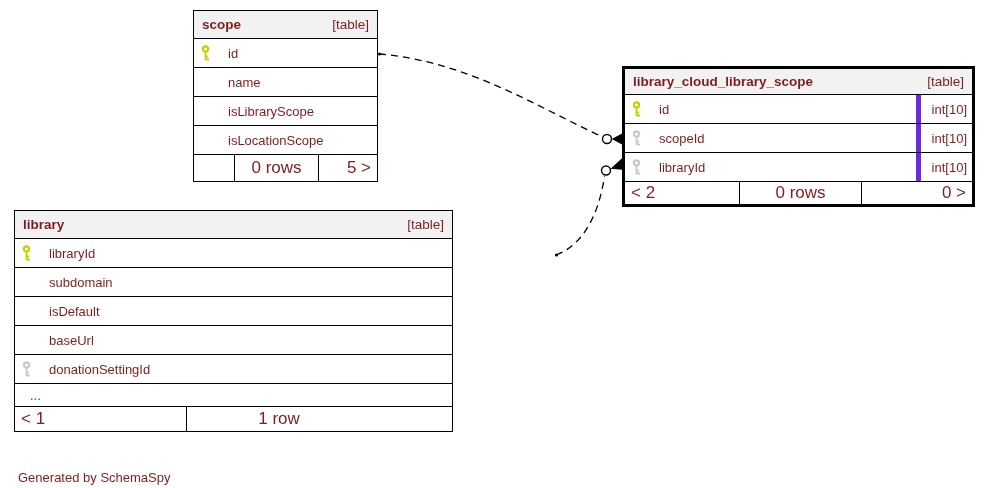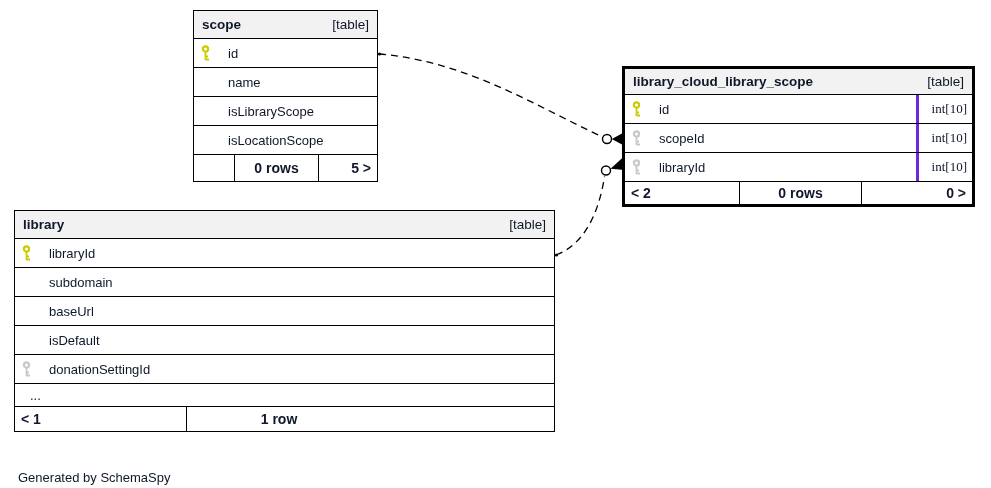--- a/index.html
+++ b/index.html
@@ -1,18 +1,18 @@
 <!DOCTYPE html>
 <html><head>
 <meta charset="utf-8">
 <style>
   html,body{margin:0;padding:0;background:#ffffff;}
   .canvas{
     position:relative;width:991px;height:488px;background:#ffffff;
-    font-family:"Liberation Sans","DejaVu Sans",sans-serif;color:#0f172a;
+    font-family:"Liberation Sans","DejaVu Sans",sans-serif;color:#7f1d1d;
     overflow:hidden;
   }
   .connector-layer{position:absolute;left:0;top:0;width:991px;height:488px;}
 
   .db-table{
     position:absolute;background:#ffffff;border:1px solid #000;
     box-sizing:border-box;
   }
   .db-table.focal{border-width:3px;}
 
@@ -28,27 +28,27 @@
     display:flex;align-items:center;border-bottom:1px solid #000;
     box-sizing:border-box;font-size:13px;padding-left:7px;
   }
   .trow:last-of-type{border-bottom:none;}
   .keyslot{width:19px;display:flex;align-items:center;flex:0 0 19px;}
   .keyslot svg{display:block;}
   .pk{color:#cccc00;}
   .fk{color:#c9c9c9;}
   .colname{white-space:nowrap;padding-left:8px;}
   .coltype{
-    margin-left:auto;align-self:stretch;border-left:3px solid #6d28d9;
+    margin-left:auto;align-self:stretch;border-left:5px solid #6d28d9;
     box-sizing:border-box;display:flex;align-items:center;justify-content:flex-end;
-    padding:0 5px;flex:0 0 56px;width:56px;font-family:Liberation Serif, serif;
+    padding:0 5px;flex:0 0 56px;width:56px;
   }
   .ellipsis-row{padding-left:7px;}
 
-  .tfoot{display:flex;box-sizing:border-box;font-size:14px;align-items:stretch;font-weight:bold;}
+  .tfoot{display:flex;box-sizing:border-box;font-size:17px;align-items:stretch;}
   .tfoot .fcell{
     display:flex;align-items:center;box-sizing:border-box;
     border-right:1px solid #000;padding:0 6px;
   }
   .tfoot .fcell:last-child{border-right:none;}
   .fcell.c{justify-content:center;}
   .fcell.r{justify-content:flex-end;}
 
   
   #t-scope{left:193px;top:10px;width:185px;height:172px;}
@@ -62,21 +62,21 @@
   
   #t-lcls{left:622px;top:66px;width:353px;height:141px;}
   #t-lcls .thead{height:26px;}
   #t-lcls .trow{height:29px;}
   #t-lcls .tfoot{height:22px;}
   #t-lcls .fcell.l{flex:0 0 115px;}
   #t-lcls .fcell.c{flex:0 0 122px;}
   #t-lcls .fcell.r{flex:1;}
 
   
-  #t-library{left:14px;top:210px;width:541px;height:222px;}
+  #t-library{left:14px;top:210px;width:439px;height:222px;}
   #t-library .thead{height:28px;}
   #t-library .trow{height:29px;}
   #t-library .trow.ellipsis-row{height:23px;}
   #t-library .tfoot{height:24px;}
   #t-library .fcell.l{flex:0 0 172px;}
   #t-library .fcell.c{flex:0 0 184px;}
   #t-library .fcell.r{flex:1;}
 
   .credit{
     position:absolute;left:18px;top:470px;font-size:13px;
@@ -192,25 +192,25 @@
           </svg>
       </span>
       <span class="colname">libraryId</span>
     </div>
     <div class="trow">
       <span class="keyslot"></span>
       <span class="colname">subdomain</span>
     </div>
     <div class="trow">
       <span class="keyslot"></span>
+      <span class="colname">isDefault</span>
+    </div>
+    <div class="trow">
+      <span class="keyslot"></span>
       <span class="colname">baseUrl</span>
-    </div>
-    <div class="trow">
-      <span class="keyslot"></span>
-      <span class="colname">isDefault</span>
     </div>
     <div class="trow">
       <span class="keyslot fk">
         <svg width="9" height="16" viewBox="0 0 9 16">
             <circle cx="4.5" cy="4" r="2.6" fill="none" stroke="currentColor" stroke-width="2.2"></circle>
             <path d="M4.5 6.5 L4.5 15 M4.5 14.5 L8 14.5 M4.5 11.5 L7 11.5" stroke="currentColor" stroke-width="1.8" fill="none"></path>
           </svg>
       </span>
       <span class="colname">donationSettingId</span>
     </div>

